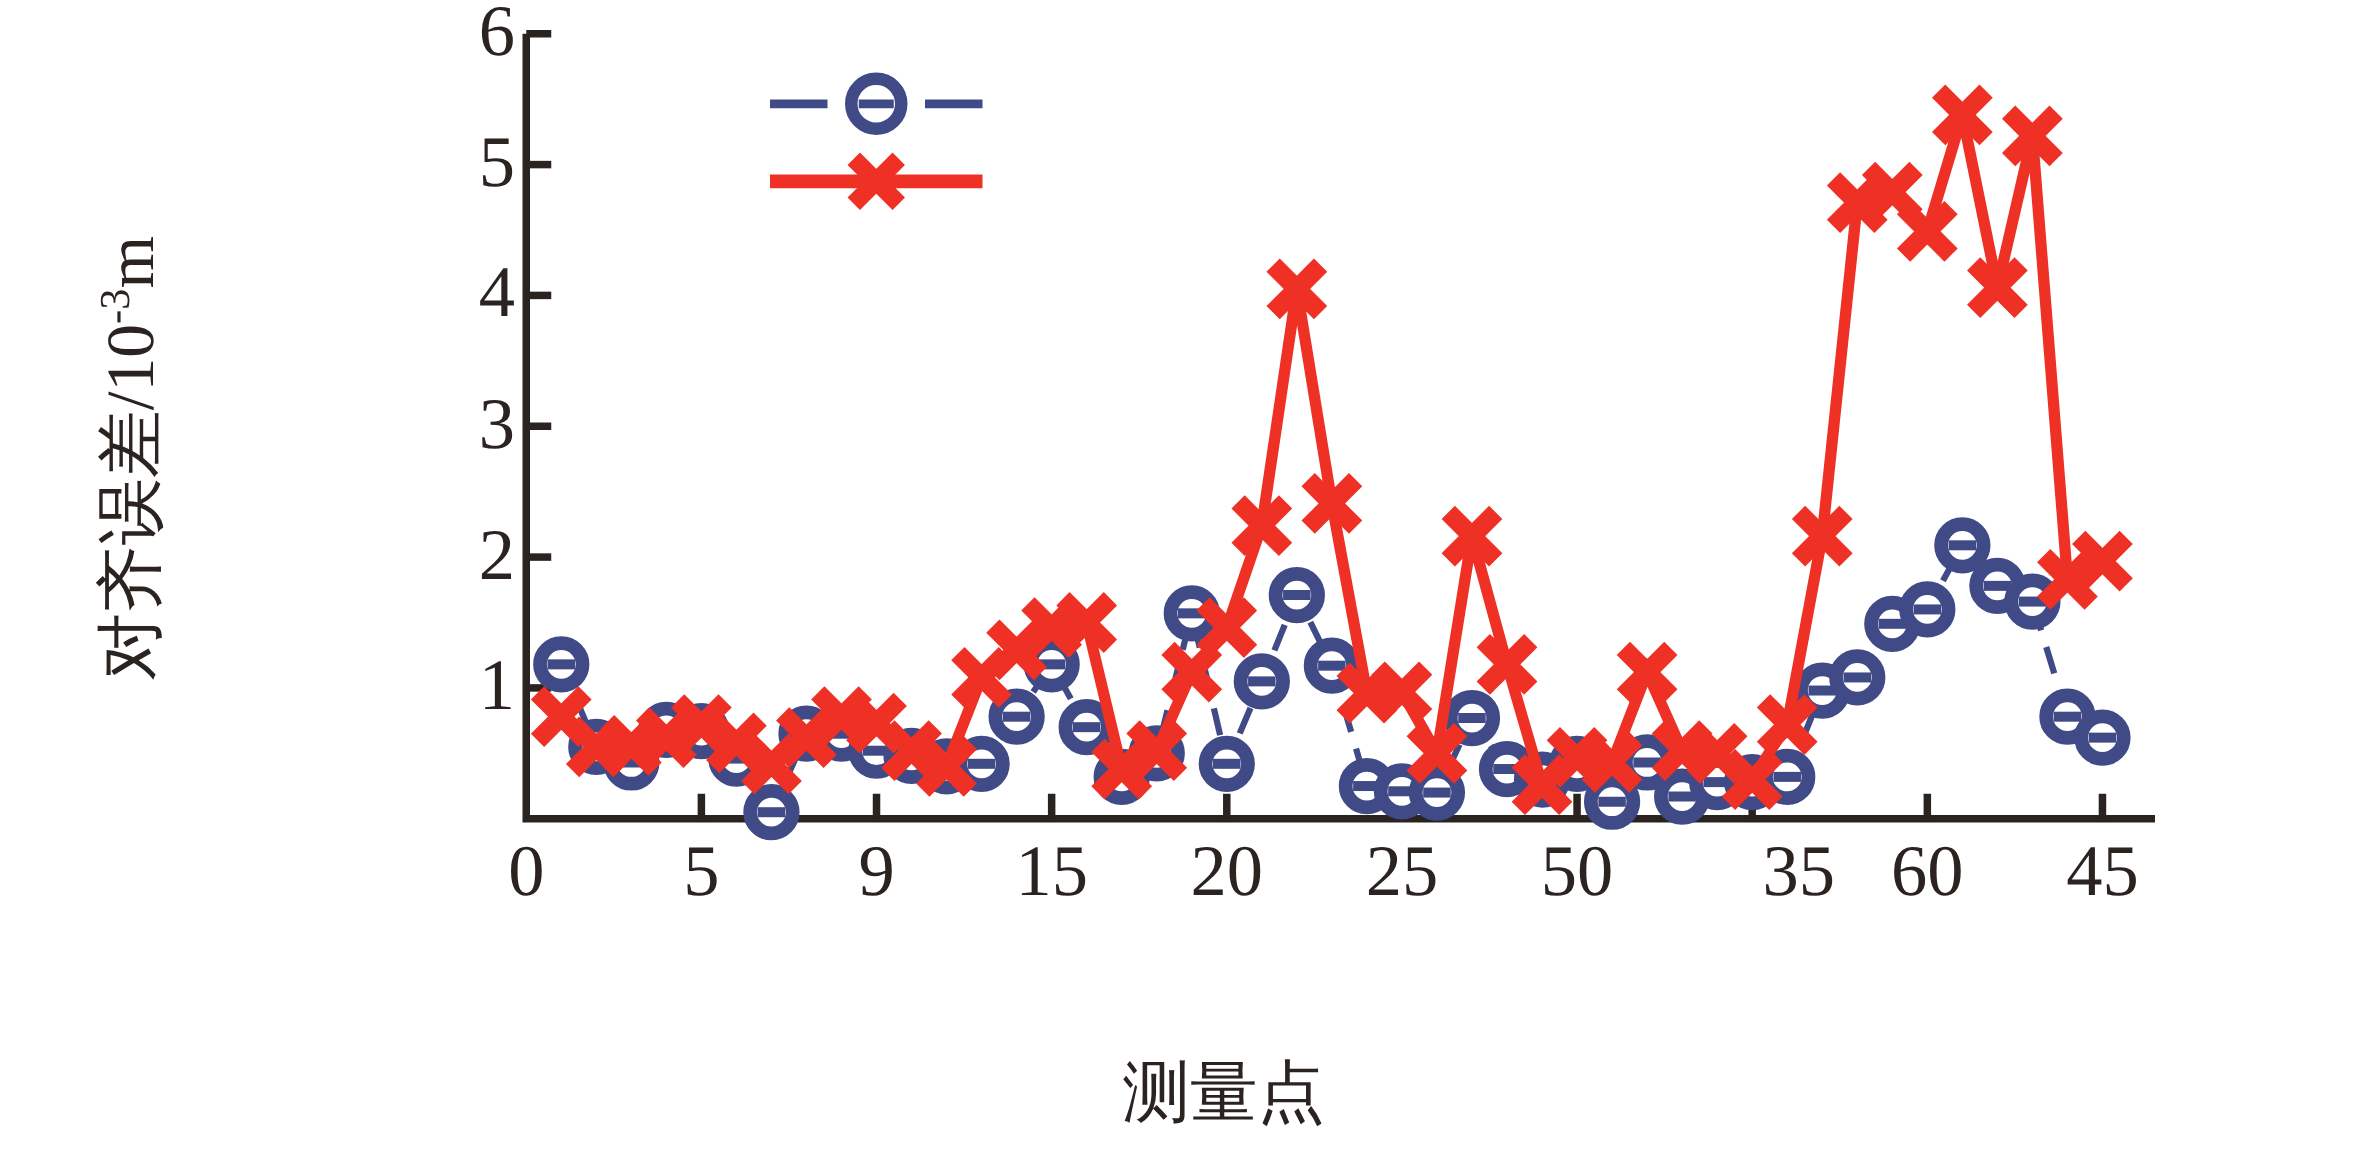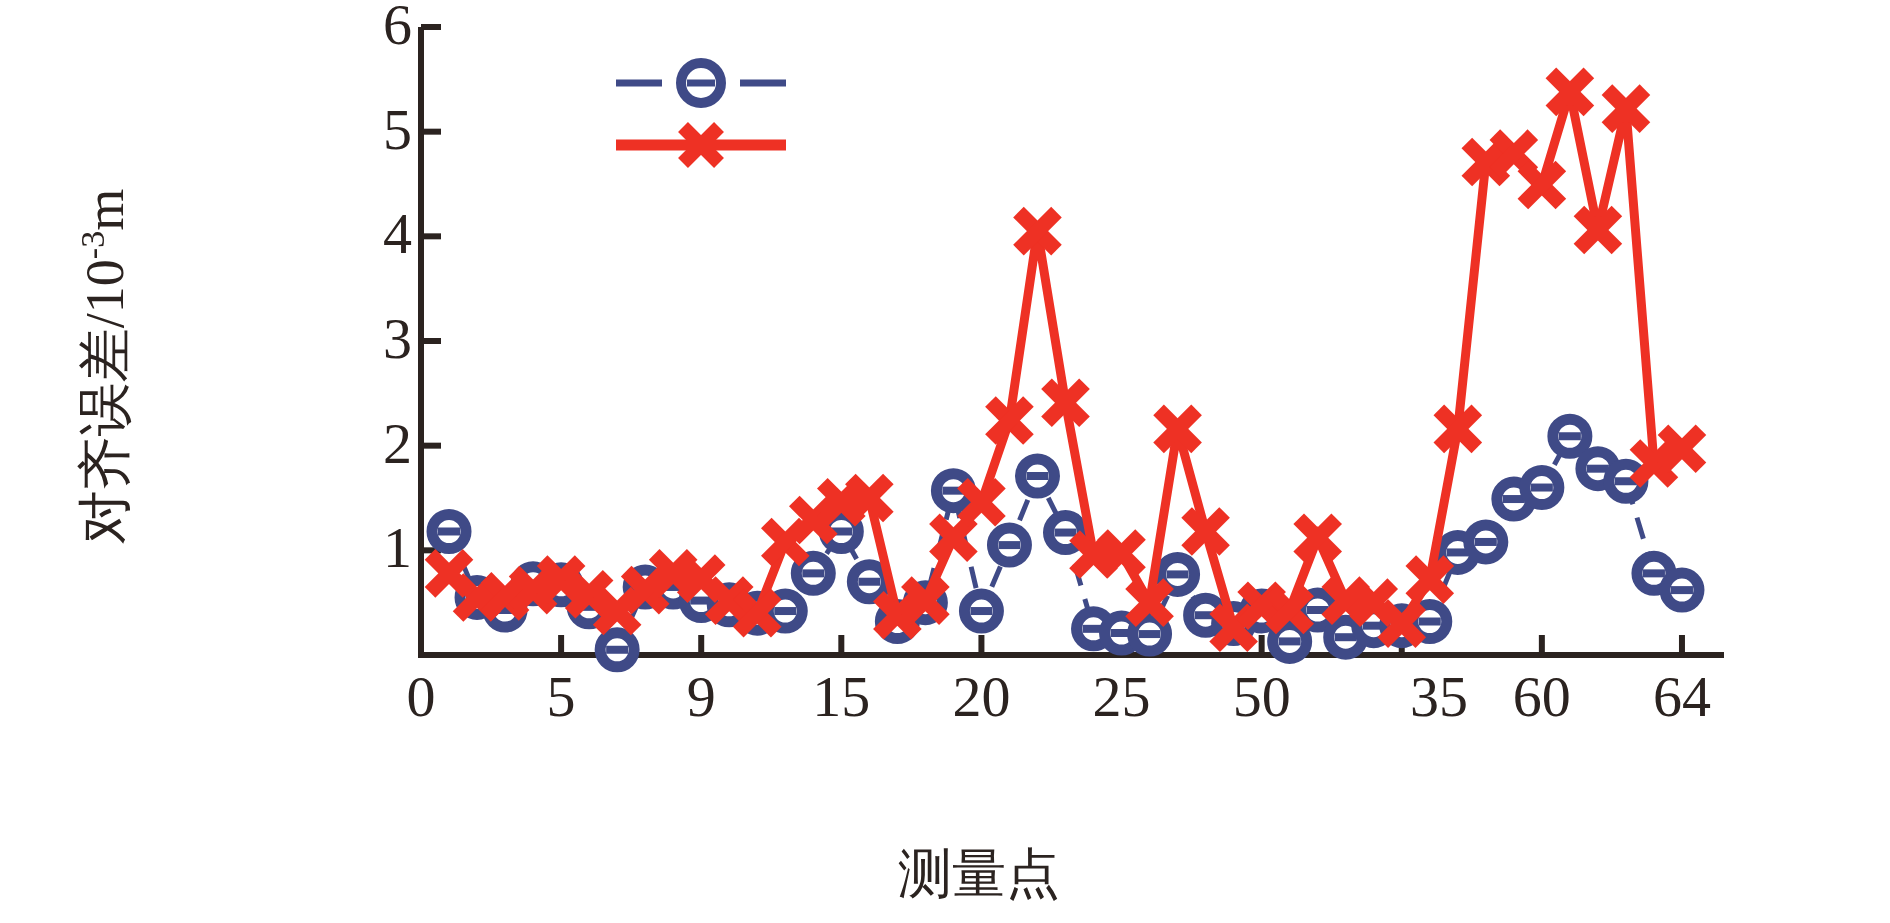--- a/index.html
+++ b/index.html
@@ -74,21 +74,21 @@
   <div id="xticks">
       <div class="xtick" style="left: 421px;">0</div>
       <div class="xtick" style="left: 561.108px;">5</div>
       <div class="xtick" style="left: 701.215px;">9</div>
       <div class="xtick" style="left: 841.323px; text-align: center;">15</div>
       <div class="xtick" style="left: 981.43px;">20</div>
       <div class="xtick" style="left: 1121.54px;">25</div>
       <div class="xtick" style="left: 1261.65px;">50</div>
       <div class="xtick" style="left: 1439px;">35</div>
       <div class="xtick" style="left: 1541.86px;">60</div>
-      <div class="xtick" style="left: 1681.97px;">64</div>
+      <div class="xtick" style="left: 1681.97px;">45</div>
     </div>
 
   <svg id="plot" width="1890" height="923">
       <path d="M 421 27 L 421 655 L 1724 655" fill="none" stroke="#2b2320" stroke-width="6"></path>
       <line x1="421" y1="550.3333333333334" x2="441" y2="550.3333333333334" stroke="#2b2320" stroke-width="6"></line>
       <line x1="421" y1="445.6666666666667" x2="441" y2="445.6666666666667" stroke="#2b2320" stroke-width="6"></line>
       <line x1="421" y1="341" x2="441" y2="341" stroke="#2b2320" stroke-width="6"></line>
       <line x1="421" y1="236.33333333333337" x2="441" y2="236.33333333333337" stroke="#2b2320" stroke-width="6"></line>
       <line x1="421" y1="131.66666666666663" x2="441" y2="131.66666666666663" stroke="#2b2320" stroke-width="6"></line>
       <line x1="421" y1="27" x2="441" y2="27" stroke="#2b2320" stroke-width="6"></line>

